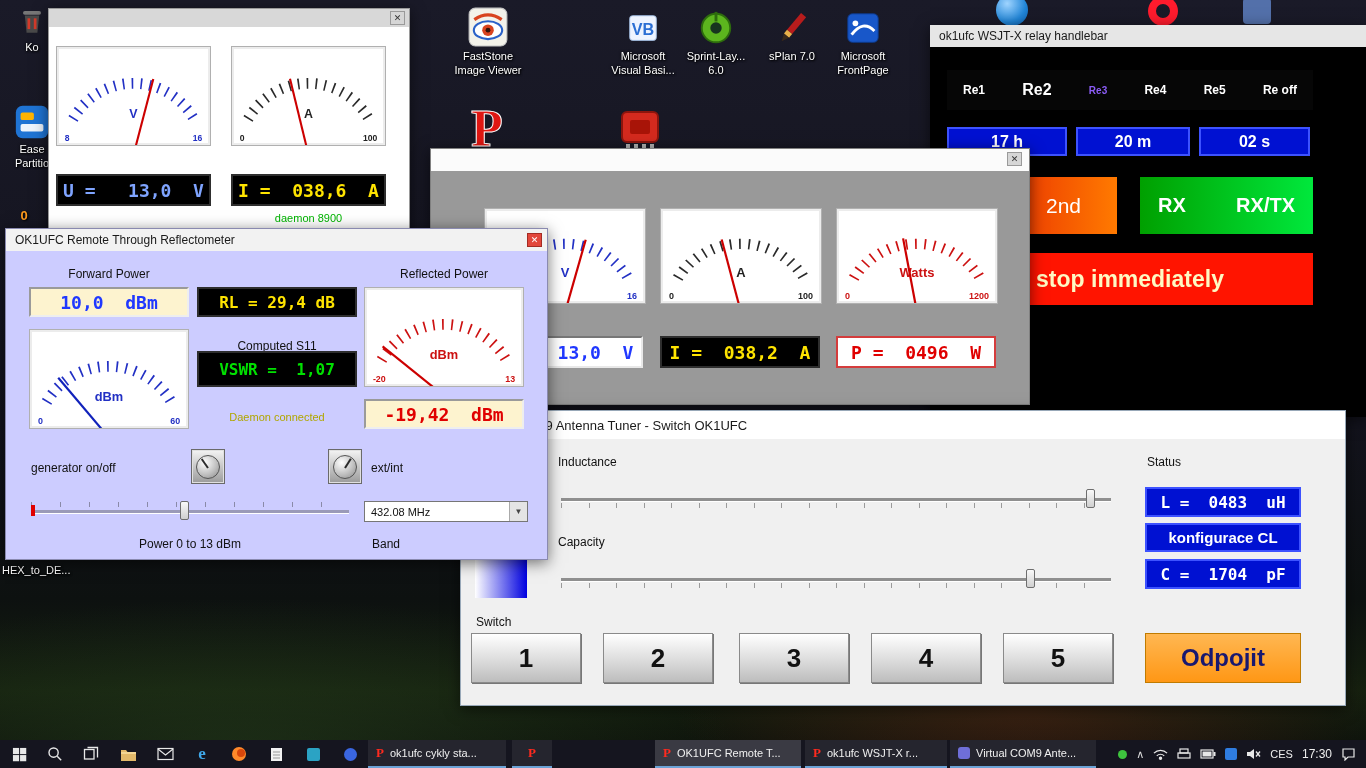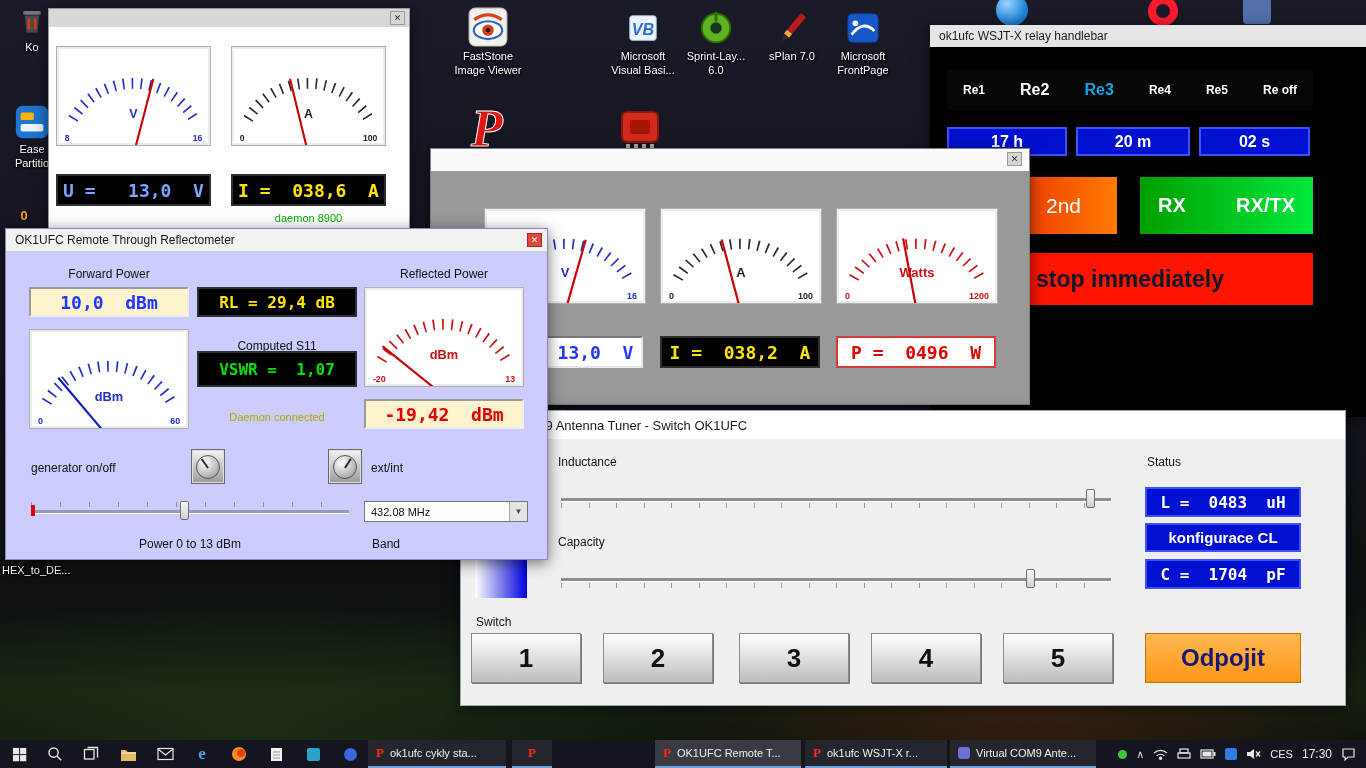--- a/index.html
+++ b/index.html
@@ -70,21 +70,21 @@
     background:#2c2c2c; transform-origin:1px 11px; }
   
   .dropdown { position:absolute; background:#fff; border:1px solid #767676; font-size:11px;
     color:#111; display:flex; align-items:center; padding-left:6px; }
   .dropdown .arrow { margin-left:auto; width:18px; align-self:stretch; background:#e4e4e4;
     border-left:1px solid #aaa; display:flex; align-items:center; justify-content:center;
     font-size:8px; color:#444; }
   .flabel { position:absolute; font-size:12px; color:#111; }
   
   .dicon { position:absolute; text-align:center; z-index:1; }
-  .dicon-img { display:flex; justify-content:center;font-style:italic; }
+  .dicon-img { display:flex; justify-content:center; }
   .dicon-label { margin-top:2px; font-size:11px; color:#fff; text-shadow:1px 1px 2px #000, 0 0 3px #000; }
   .dicon-label span { display:block; line-height:1.25; }
   .peek { position:absolute; z-index:1; }
   
   #taskbar { position:absolute; left:0; bottom:0; width:1366px; height:28px; background:#15151f;
     z-index:9; color:#eee; }
   .tb-icon { position:absolute; top:0; width:30px; height:28px; display:flex; align-items:center; justify-content:center; }
   .tb-task { position:absolute; top:0; height:28px; display:flex; align-items:center; gap:6px;
     padding:0 8px; font-size:11px; color:#f0f0f0; background:rgba(255,255,255,.07);
     border-bottom:2px solid #6ba3d6; white-space:nowrap; overflow:hidden; }
@@ -234,34 +234,34 @@
   <div class="peek" style="left:1148px;top:-4px;width:30px;height:30px;border-radius:50%;border:8px solid #ff1b2d"></div>
   <div class="peek" style="left:1243px;top:-2px;width:28px;height:26px;border-radius:4px;background:#5a7ab8;opacity:.9"></div>
 
   <div class="win" style="left:930px;top:25px;width:436px;height:392px;background:#000;z-index:2">
     <div class="titlebar" style="height:22px;background:#e6e6e6">
       <span>ok1ufc WSJT-X relay handlebar</span>
     </div>
     <div style="position:absolute;left:17px;top:45px;width:366px;height:40px;background:#060606;display:flex;align-items:center;justify-content:space-between;padding:0 16px">
       <span style="color:#fff;font-size:12px;font-weight:bold">Re1</span>
       <span style="color:#fff;font-size:16px;font-weight:bold">Re2</span>
-      <span style="color:#0ea5e9;font-size:16px;font-weight:bold">Re3</span>
+      <span style="color:#8b5cf6;font-size:10px;font-weight:bold">Re3</span>
       <span style="color:#fff;font-size:12px;font-weight:bold">Re4</span>
       <span style="color:#fff;font-size:12px;font-weight:bold">Re5</span>
       <span style="color:#fff;font-size:12px;font-weight:bold">Re off</span>
     </div>
     <div class="bluebox" style="left:17px;top:102px;width:120px;height:29px;font-size:16px">17 h</div>
     <div class="bluebox" style="left:146px;top:102px;width:114px;height:29px;font-size:16px">20 m</div>
     <div class="bluebox" style="left:269px;top:102px;width:111px;height:29px;font-size:16px">02 s</div>
     <div style="position:absolute;left:17px;top:152px;width:170px;height:57px;background:linear-gradient(90deg,#e01000,#ff7a00);color:#fff;font-size:21px;display:flex;align-items:center;justify-content:flex-end;padding-right:36px">2nd</div>
     <div style="position:absolute;left:210px;top:152px;width:173px;height:57px;background:linear-gradient(90deg,#00a000,#00e83c);color:#fff;font-size:20px;font-weight:bold;display:flex;align-items:center;justify-content:space-between;padding:0 18px">
       <span>RX</span>
       <span>RX/TX</span>
     </div>
-    <div style="position:absolute;left:17px;top:228px;width:366px;height:52px;background:#ff1400;color:#0f172a;font-size:23px;font-weight:bold;display:flex;align-items:center;justify-content:center">stop immediately</div>
+    <div style="position:absolute;left:17px;top:228px;width:366px;height:52px;background:#ff1400;color:#fef9c3;font-size:23px;font-weight:bold;display:flex;align-items:center;justify-content:center">stop immediately</div>
   </div>
 
   <div class="win" style="left:48px;top:8px;width:362px;height:266px;background:#fff;border:1px solid #9a9a9a;z-index:2">
     <div class="titlebar" style="height:18px;background:#d8d8d8"></div>
     <div class="closebox gray" style="right:4px;top:2px">✕</div>
 
     <div class="meter-box" style="left:7px;top:37px;width:155px;height:100px">
       <svg viewBox="0 0 160 100" preserveAspectRatio="none" class="m-blue-red">
         <path class="mticks" d="M 16.8 73.5 A 73 73 0 0 1 143.2 73.5"></path>
         <text class="mlabel" x="80" y="72">V</text>

